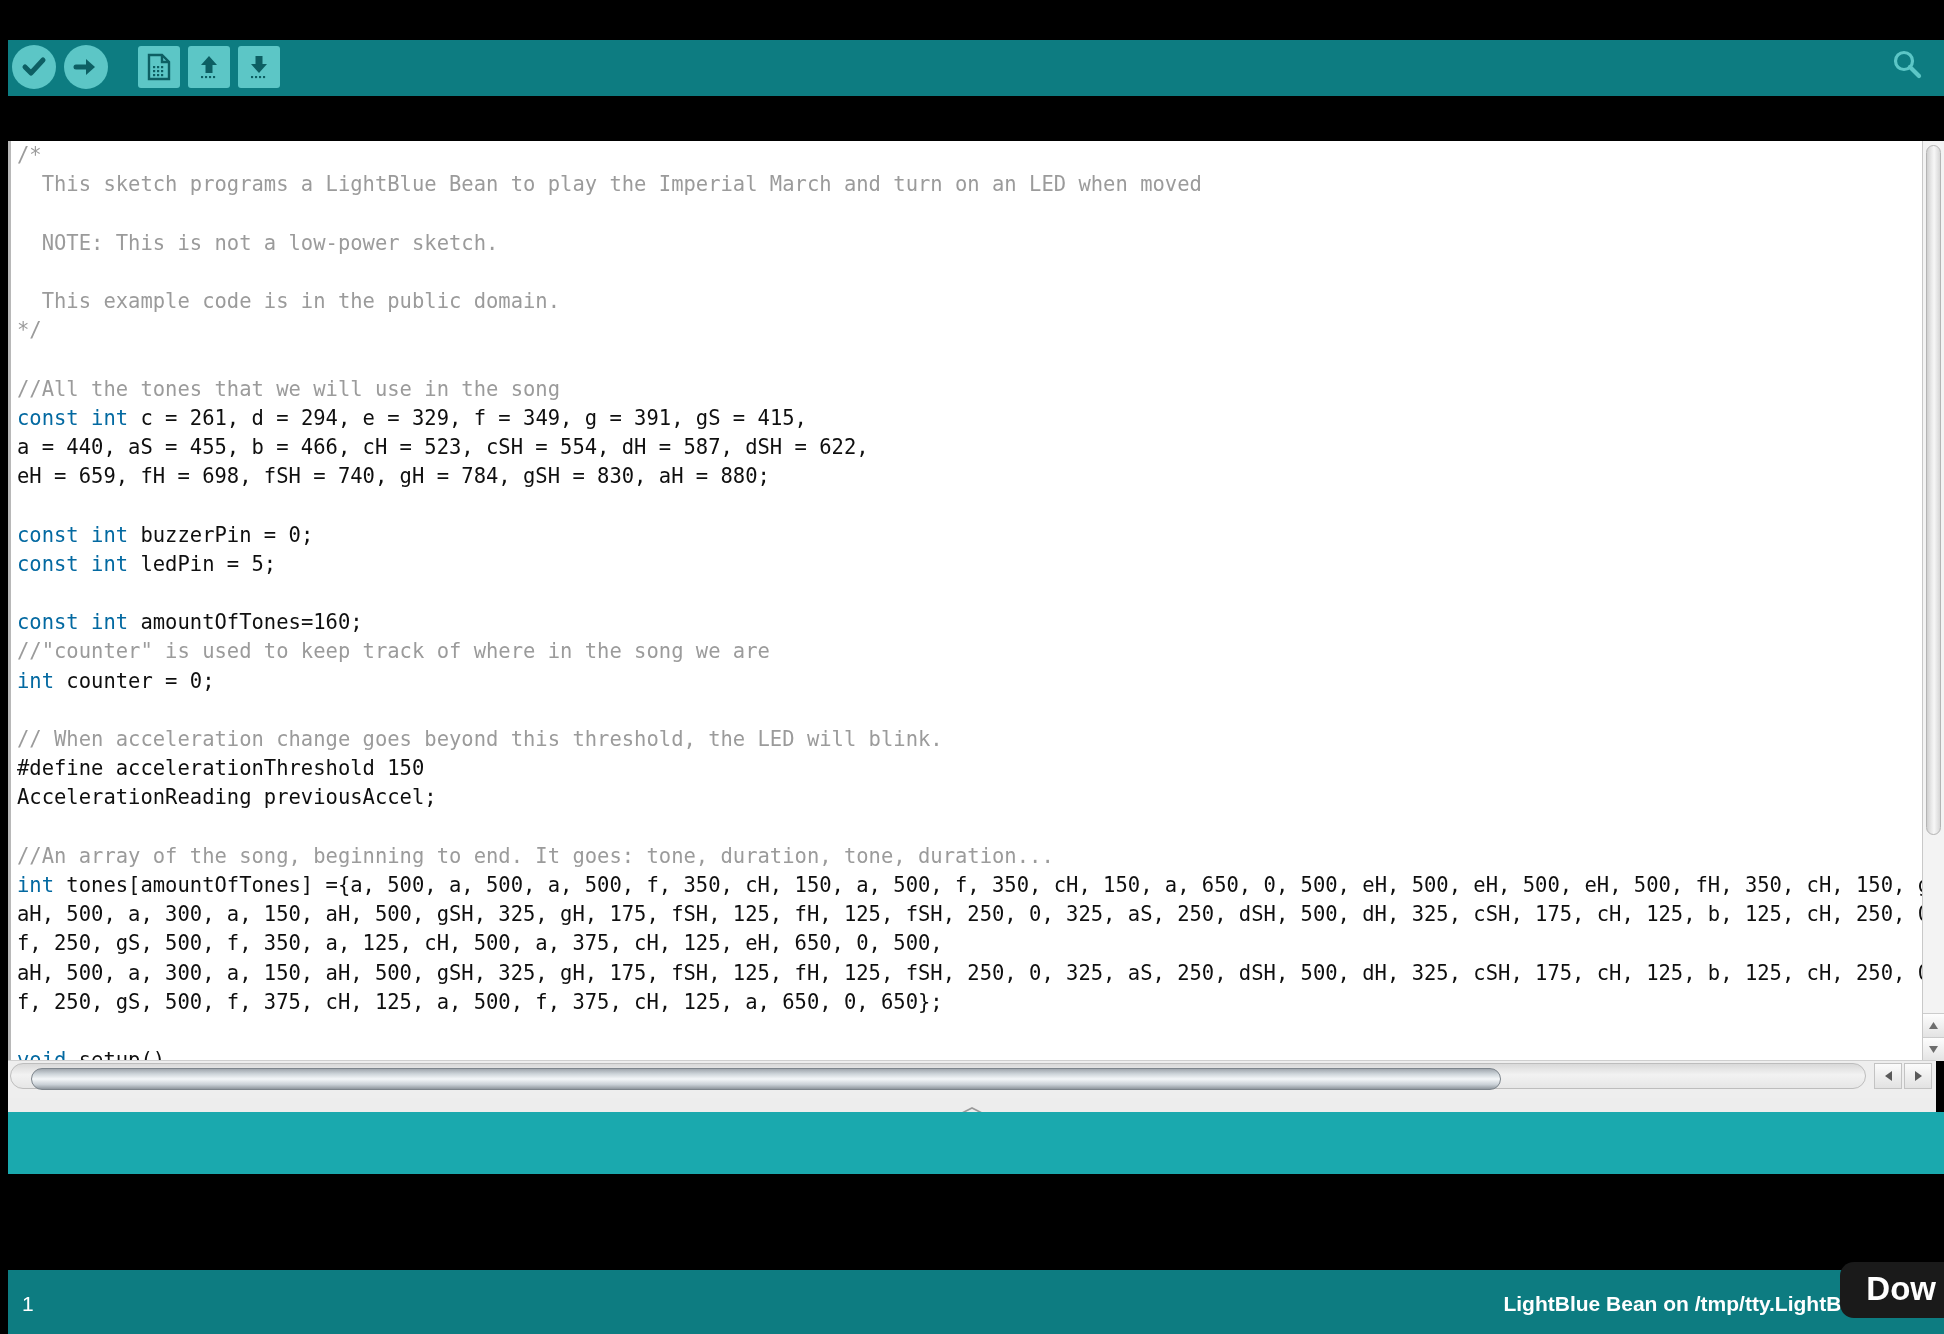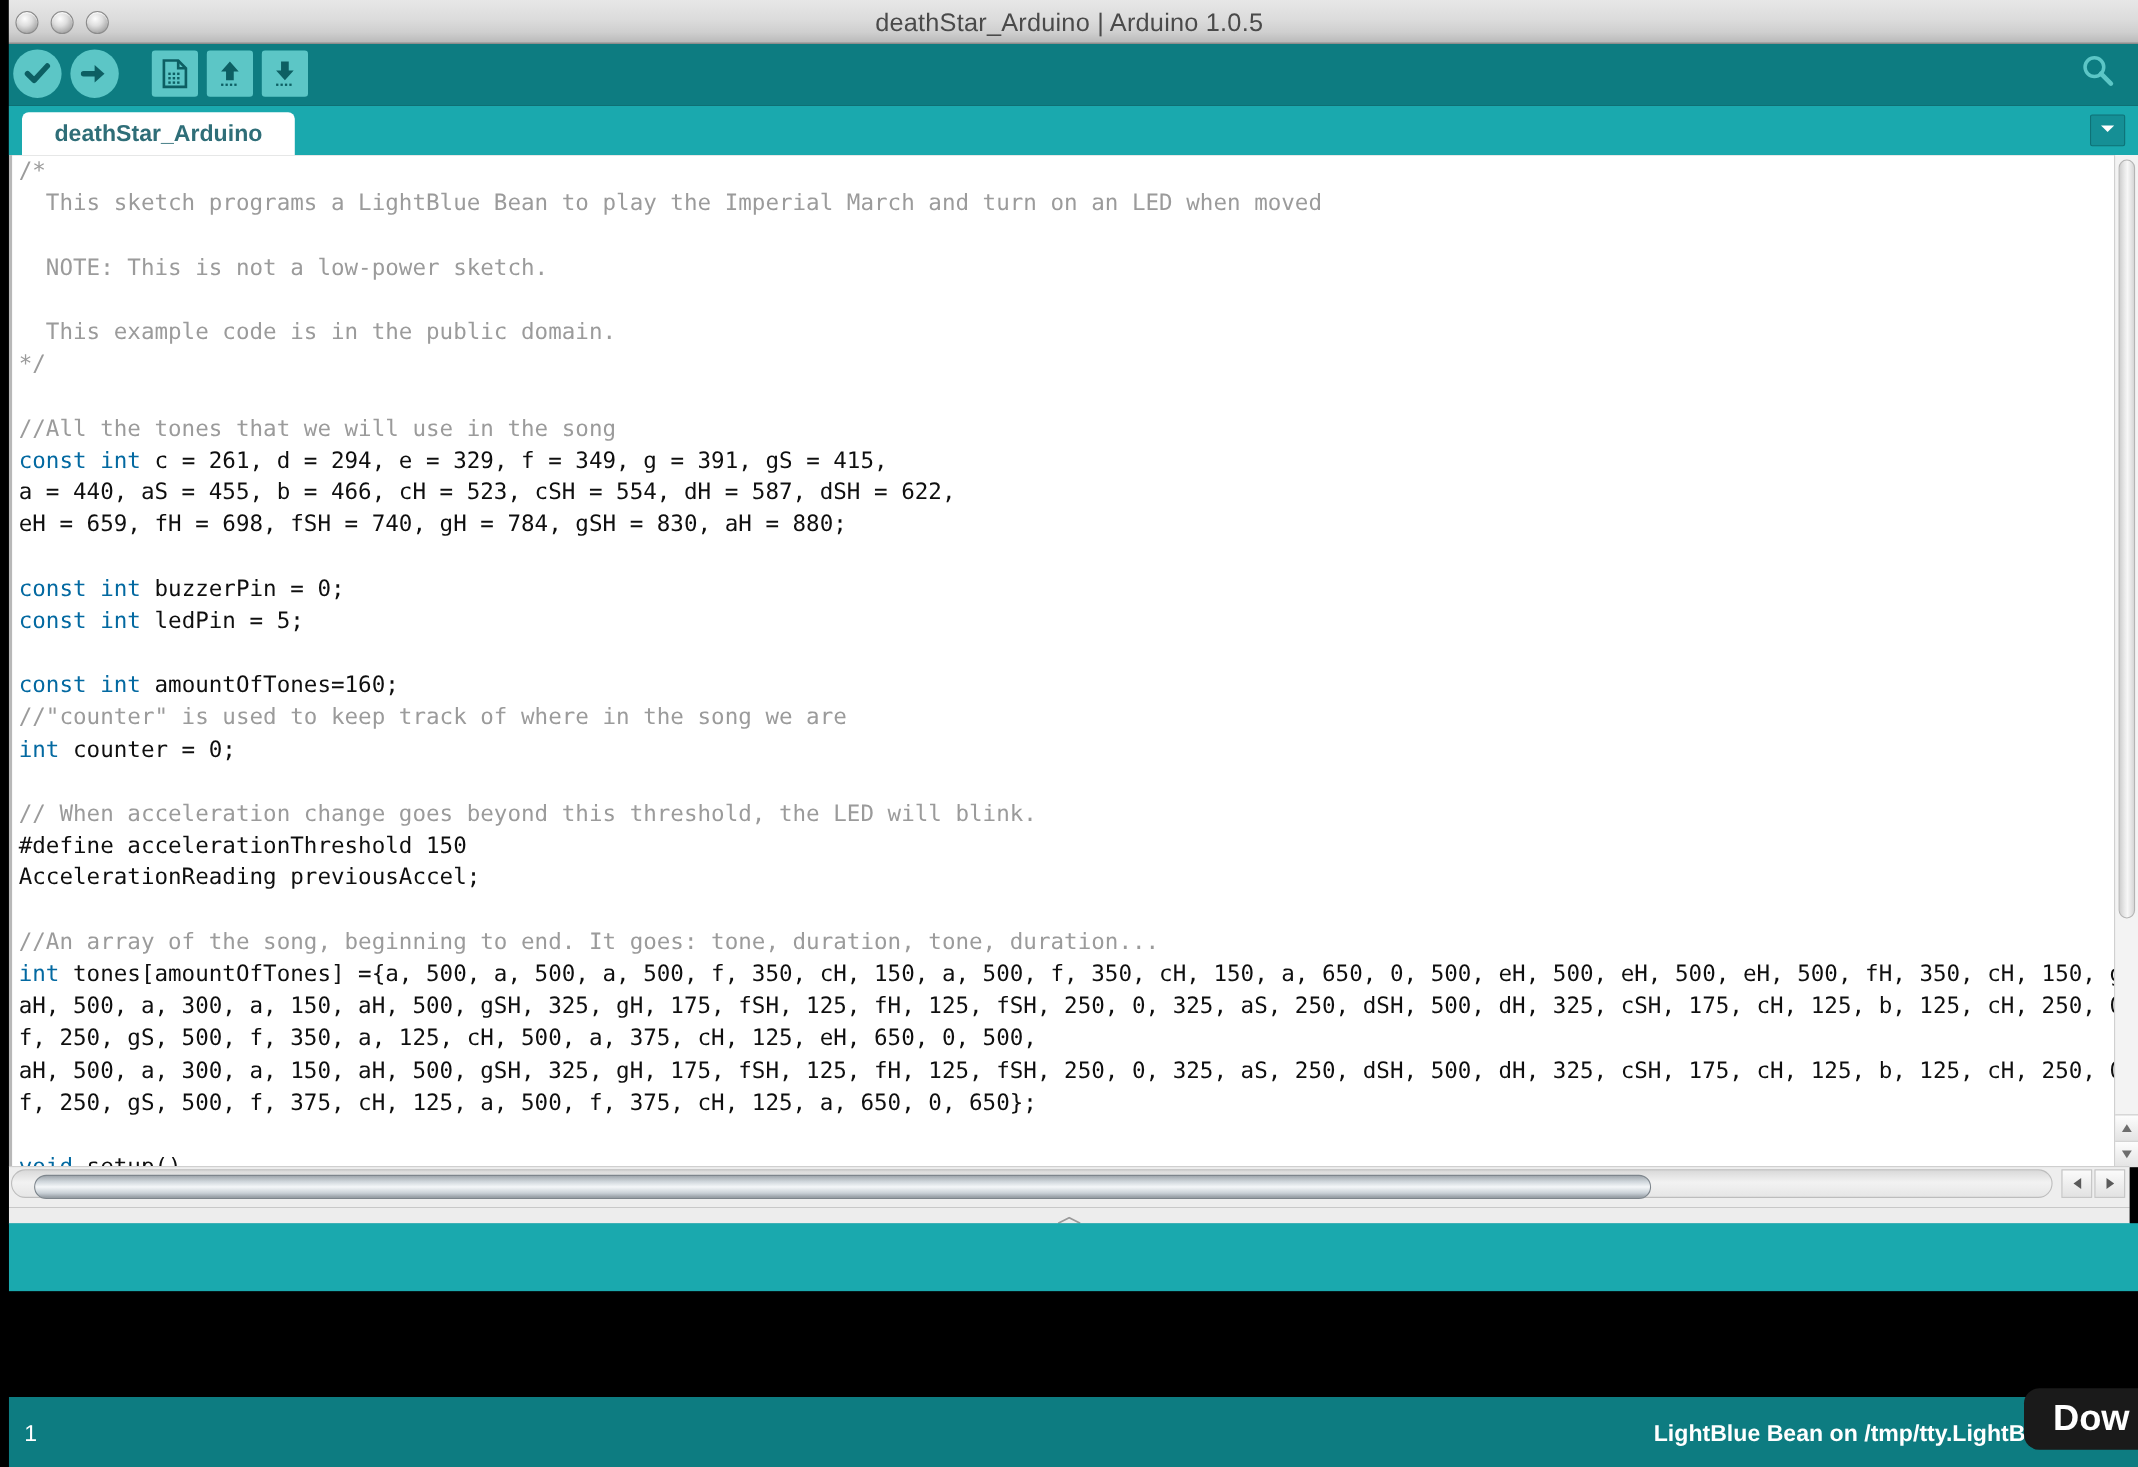--- a/index.html
+++ b/index.html
@@ -245,28 +245,20 @@
     font-family: "Liberation Sans", sans-serif;
     white-space: nowrap;
     z-index: 80;
   }
 </style>
 </head>
 <body>
 
 <div id="app">
 
-  <div class="titlebar">
-    <div class="traffic">
-      <div class="light"></div>
-      <div class="light"></div>
-      <div class="light"></div>
-    </div>
-    <div class="window-title">deathStar_Arduino | Arduino 1.0.5</div>
-  </div>
 
   <div class="toolbar">
     <div class="tb-icons">
 
       <div class="tb-round">
         <span>
           <svg width="26" height="26" viewBox="0 0 26 26">
             <path d="M4 13 L10 19 L22 6" stroke="#0d5f63" stroke-width="5" fill="none" stroke-linecap="round" stroke-linejoin="round"></path>
           </svg>
         </span>
@@ -335,32 +327,20 @@
     <div class="tb-serial">
       <span>
         <svg width="34" height="34" viewBox="0 0 34 34">
           <circle cx="14" cy="13" r="8.5" fill="none" stroke="#5cc6c6" stroke-width="3.2"></circle>
           <path d="M20 19 L29 28" stroke="#5cc6c6" stroke-width="4.2" stroke-linecap="round"></path>
         </svg>
       </span>
     </div>
   </div>
 
-  <div class="tabstrip">
-    <div class="tab">
-      <span class="tab-label">deathStar_Arduino</span>
-    </div>
-    <div class="tab-menu">
-      <span>
-        <svg width="16" height="12" viewBox="0 0 16 12">
-          <path d="M2 3 L8 9 L14 3 Z" fill="#ffffff"></path>
-        </svg>
-      </span>
-    </div>
-  </div>
 
   <div class="editor-wrap">
     <div class="gutter-line"></div>
     <div class="code" id="code-body"><div><span class="cmt">/*</span></div><div><span class="cmt">  This sketch programs a LightBlue Bean to play the Imperial March and turn on an LED when moved</span></div><div>&nbsp;</div><div><span class="cmt">  NOTE: This is not a low-power sketch.</span></div><div>&nbsp;</div><div><span class="cmt">  This example code is in the public domain.</span></div><div><span class="cmt">*/</span></div><div>&nbsp;</div><div><span class="cmt">//All the tones that we will use in the song</span></div><div><span class="kw">const int</span><span class="pln"> c = 261, d = 294, e = 329, f = 349, g = 391, gS = 415,</span></div><div><span class="pln">a = 440, aS = 455, b = 466, cH = 523, cSH = 554, dH = 587, dSH = 622,</span></div><div><span class="pln">eH = 659, fH = 698, fSH = 740, gH = 784, gSH = 830, aH = 880;</span></div><div>&nbsp;</div><div><span class="kw">const int</span><span class="pln"> buzzerPin = 0;</span></div><div><span class="kw">const int</span><span class="pln"> ledPin = 5;</span></div><div>&nbsp;</div><div><span class="kw">const int</span><span class="pln"> amountOfTones=160;</span></div><div><span class="cmt">//"counter" is used to keep track of where in the song we are</span></div><div><span class="kw">int</span><span class="pln"> counter = 0;</span></div><div>&nbsp;</div><div><span class="cmt">// When acceleration change goes beyond this threshold, the LED will blink.</span></div><div><span class="pln">#define accelerationThreshold 150</span></div><div><span class="pln">AccelerationReading previousAccel;</span></div><div>&nbsp;</div><div><span class="cmt">//An array of the song, beginning to end. It goes: tone, duration, tone, duration...</span></div><div><span class="kw">int</span><span class="pln"> tones[amountOfTones] ={a, 500, a, 500, a, 500, f, 350, cH, 150, a, 500, f, 350, cH, 150, a, 650, 0, 500, eH, 500, eH, 500, eH, 500, fH, 350, cH, 150, gS, 500,</span></div><div><span class="pln">aH, 500, a, 300, a, 150, aH, 500, gSH, 325, gH, 175, fSH, 125, fH, 125, fSH, 250, 0, 325, aS, 250, dSH, 500, dH, 325, cSH, 175, cH, 125, b, 125, cH, 250, 0, 350,</span></div><div><span class="pln">f, 250, gS, 500, f, 350, a, 125, cH, 500, a, 375, cH, 125, eH, 650, 0, 500,</span></div><div><span class="pln">aH, 500, a, 300, a, 150, aH, 500, gSH, 325, gH, 175, fSH, 125, fH, 125, fSH, 250, 0, 325, aS, 250, dSH, 500, dH, 325, cSH, 175, cH, 125, b, 125, cH, 250, 0, 350,</span></div><div><span class="pln">f, 250, gS, 500, f, 375, cH, 125, a, 500, f, 375, cH, 125, a, 650, 0, 650};</span></div><div>&nbsp;</div><div><span class="kw">void</span><span class="pln"> setup()</span></div></div>
   </div>
 
   <div class="vscroll">
     <div class="track">
       <div class="thumb"></div>
     </div>

